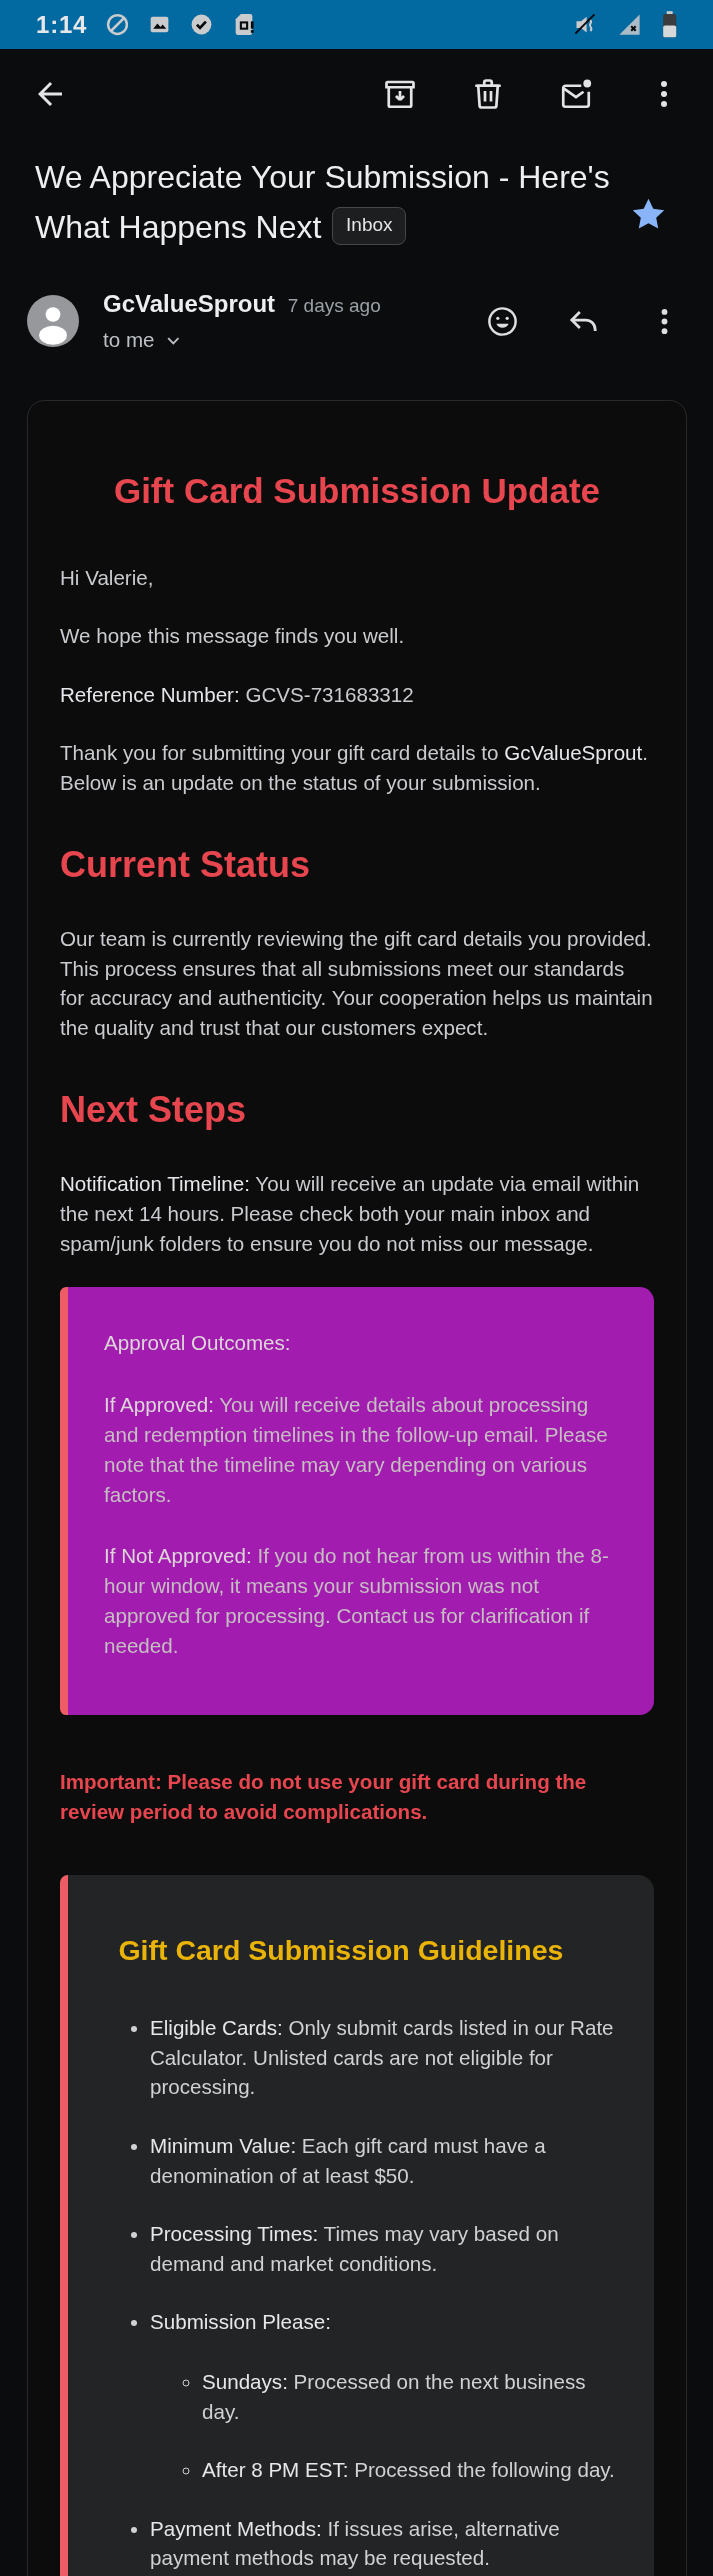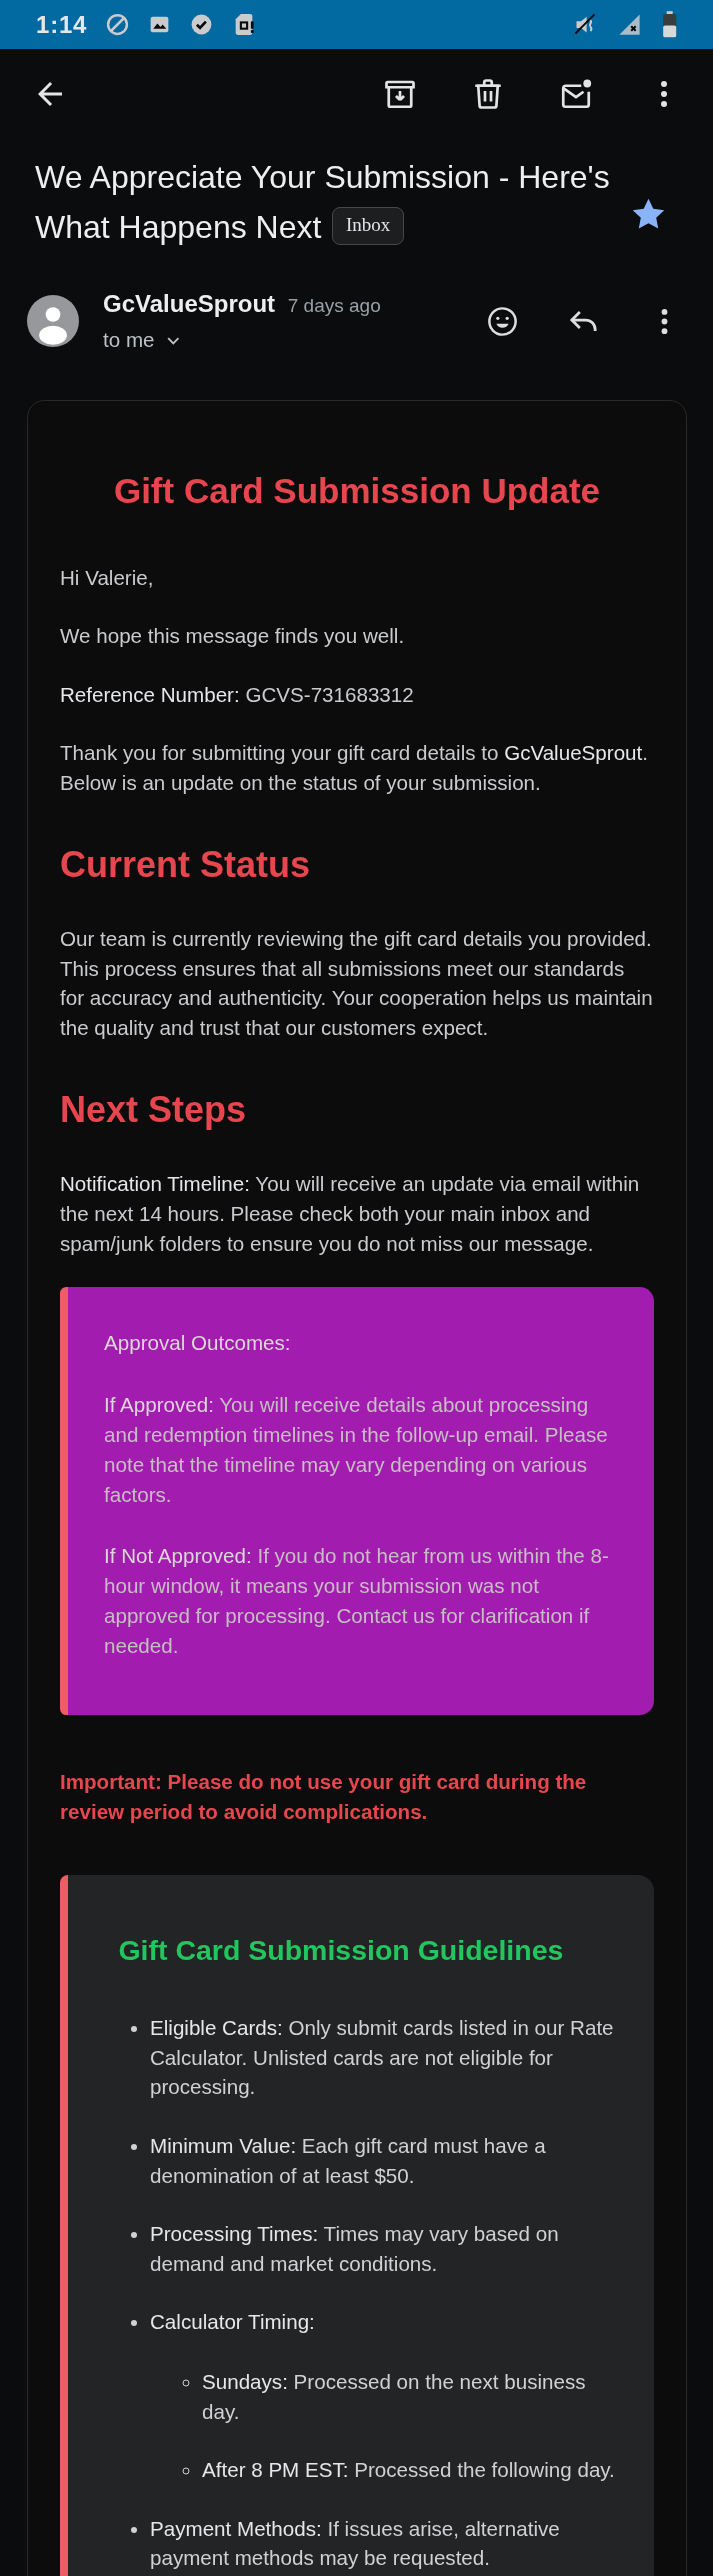--- a/index.html
+++ b/index.html
@@ -21,21 +21,21 @@
 
   
   .app-bar{ display:flex; align-items:center; padding:27px 32px 20.6px 32px; }
   .app-bar .spacer{ flex:1; }
   .ab-icon{ color:#e2e4e6; cursor:pointer; }
   .ab-right{ display:flex; align-items:center; gap:52px; }
 
   
   .subject-row{ display:flex; padding:20.6px 30px 0 35px; }
   .subject-text{ flex:1; font-size:32px; line-height:1.55; color:#eceef0; font-weight:400; padding-right:16px;}
-  .inbox-chip{ display:inline-block; font-family:Liberation Serif, serif; font-size:19px;
+  .inbox-chip{ display:inline-block; font-family:Liberation Sans, sans-serif; font-size:19px;
     color:#e3e5e8; background:#1d1e20; border:1.6px solid #46474a; border-radius:8px;
     padding:2.4px 12.7px 4px; margin-left:11px; vertical-align:6.3px; }
   .star-wrap{ width:56px; padding-top:41px; }
 
   
   .sender-row{ display:flex; align-items:center; padding:38px 32px 0 27px; }
   .avatar{ width:52px; height:52px; border-radius:50%; background:#96989c; overflow:hidden; flex:none; }
   .sender-mid{ flex:1; padding-left:24px; }
   .sender-line{ display:flex; align-items:baseline; gap:12.7px; }
   .sender-name{ font-size:24px; font-weight:bold; color:#eceef0; }
@@ -53,21 +53,21 @@
 
   .callout{ background:#a21caf; border-left:8.7px solid #ee5d66; border-radius:6.3px 14.3px 14.3px 6.3px;
     padding:41px 36px 22px; margin:22px 0 52px; }
   .callout p{ color:#c6bfc2; margin-bottom:32px; }
   .callout .b{ color:#ddd6d9; }
 
   .important{ color:#e8464f; font-weight:bold; font-size:20.6px; line-height:1.45; margin:12.7px 0 48px; }
 
   .guidelines{ background:#232425; border-left:8.7px solid #ee5d66; border-radius:8px 16px 16px 8px;
     padding:59px 33px 44px; margin:0 0 62px; }
-  .guidelines h3{ color:#22c55e; font-size:28.5px; font-weight:bold; margin:0 0 46px; padding-left:17.4px; }
+  .guidelines h3{ color:#eab308; font-size:28.5px; font-weight:bold; margin:0 0 46px; padding-left:17.4px; }
   .guidelines ul{ margin:0 0 35px; padding-left:49px; }
   .guidelines li{ font-size:20.6px; line-height:1.45; color:#cfd1d4; margin-bottom:28.5px;margin-top:22px; }
   .guidelines ul ul{ list-style:circle; margin:30px 0 4.8px; padding-left:52px; }
 </style>
 </head>
 <body>
 
 <div class="status-bar">
   <div class="sb-left">
     <span class="sb-time">1:14</span>
@@ -238,21 +238,21 @@
   </div>
 
   <div class="important">Important: Please do not use your gift card during the review period to avoid complications.</div>
 
   <div class="guidelines">
     <h3>Gift Card Submission Guidelines</h3>
     <ul>
       <li><span class="b">Eligible Cards:</span><span> Only submit cards listed in our Rate Calculator. Unlisted cards are not eligible for processing.</span></li>
       <li><span class="b">Minimum Value:</span><span> Each gift card must have a denomination of at least $50.</span></li>
       <li><span class="b">Processing Times:</span><span> Times may vary based on demand and market conditions.</span></li>
-      <li><span class="b">Calculator Timing:</span><span></span>
+      <li><span class="b">Submission Please:</span><span></span>
         <ul>
           <li><span class="b">Sundays:</span><span> Processed on the next business day.</span></li>
           <li><span class="b">After 8 PM EST:</span><span> Processed the following day.</span></li>
         </ul>
       </li>
       <li><span class="b">Payment Methods:</span><span> If issues arise, alternative payment methods may be requested.</span></li>
 
     </ul>
 
   </div>

